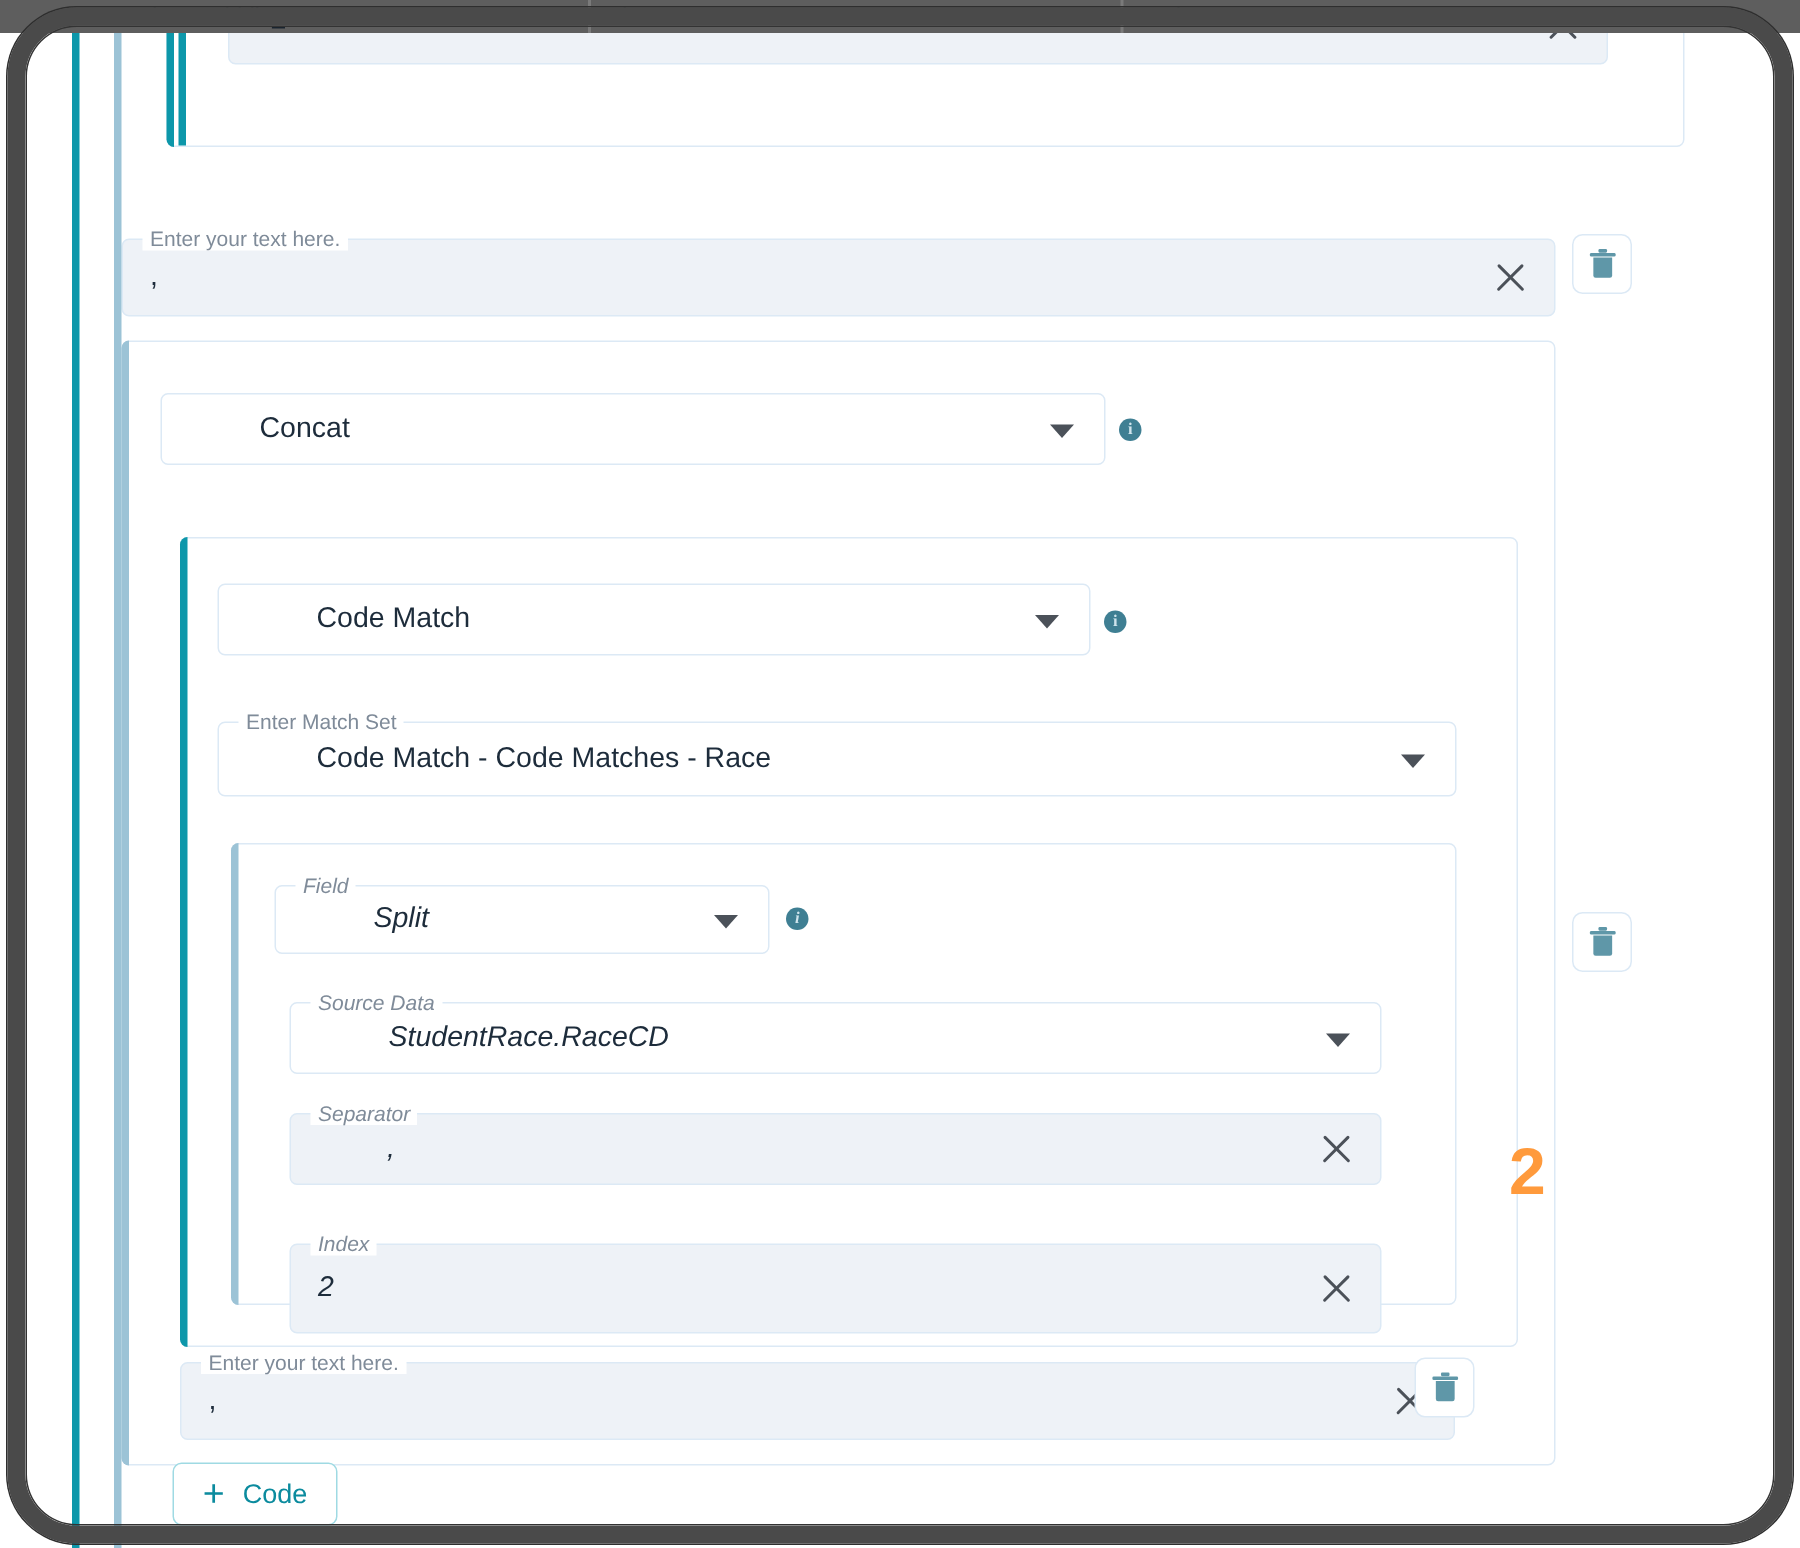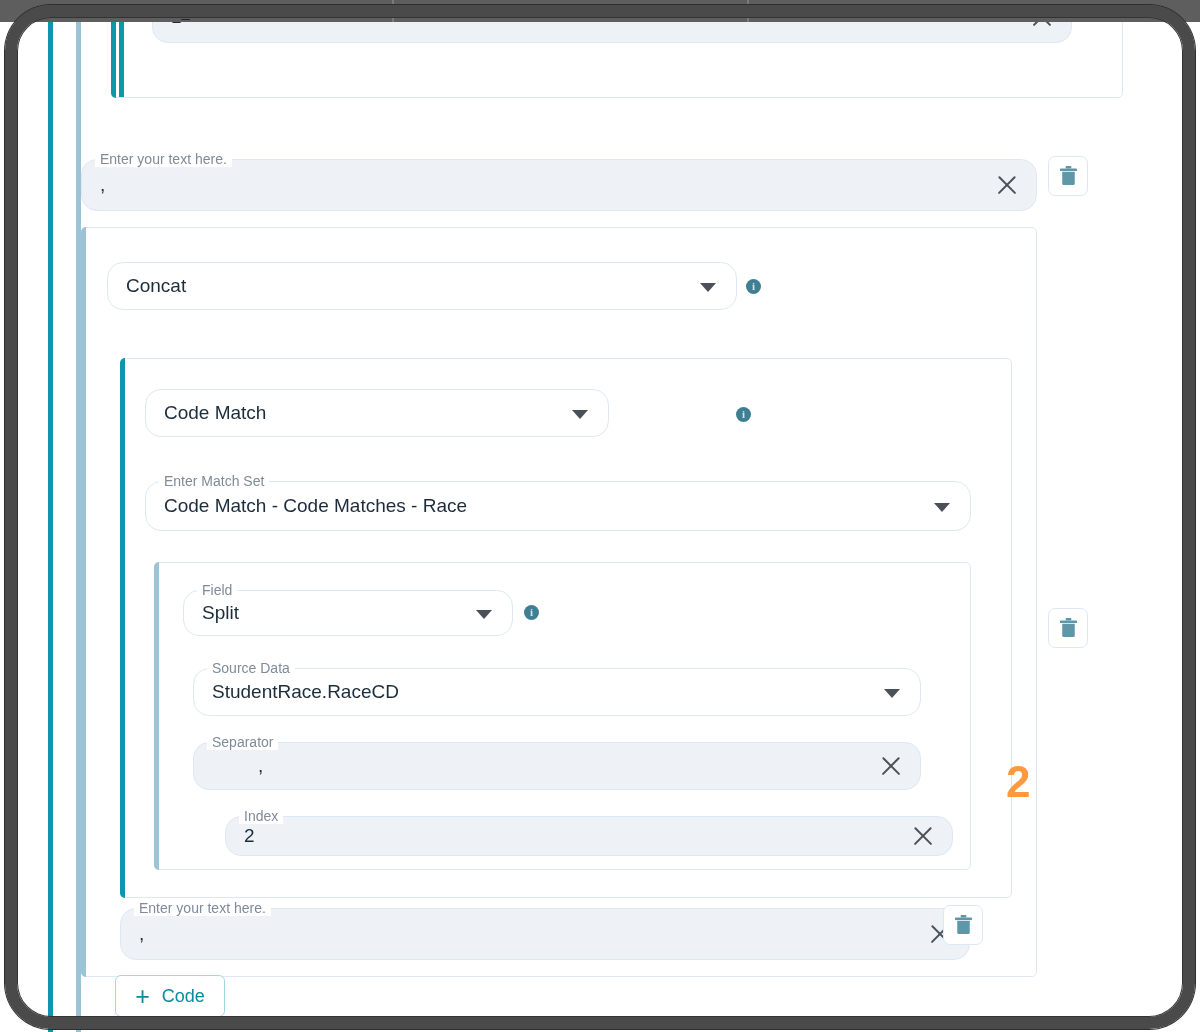--- a/index.html
+++ b/index.html
@@ -89,26 +89,26 @@
     width: 5px; bottom: -1px;
     border-radius: 5px 0 0 5px;
   }
   .rail-teal  { background: #0d97aa; }
   .rail-light { background: #9cc3d6; }
 
   
   .field {
     position: absolute;
     border: 1px solid #dce9f5;
-    border-radius: 16px;
+    border-radius: 5px;
     display: flex;
     align-items: center;
   }
   .field.filled { background: #eef2f7; }
-  .field.plain  { background: #ffffff; }
+  .field.plain  { background: #ffffff; padding-left: 47px; }
 
   .field-label {
     position: absolute;
     top: -9px; left: 13px;
     background: #ffffff;
     padding: 0 5px;
     font-size: 14px;
     color: #7f8b99;
     line-height: 16px;
     white-space: nowrap;
@@ -274,33 +274,33 @@
 
     <div class="field plain" style="left:25px; top:34px; width:630px; height:48px;">
       <span class="field-value">Concat</span>
       <span class="dd-caret"></span>
     </div>
     <div class="info-icon" style="left:664px; top:51px;">i</div>
 
     <div class="panel" id="code-match-panel" style="left:38px; top:130px; width:892px; height:540px;">
       <div class="panel-rail rail-teal"></div>
 
-      <div class="field plain" style="left:24px; top:30px; width:464px; height:48px;">
+      <div class="field plain" style="left:24px; top:30px; width:582px; height:48px;">
         <span class="field-value">Code Match</span>
         <span class="dd-caret"></span>
       </div>
       <div class="info-icon" style="left:615px; top:48px;">i</div>
 
       <div class="field plain" style="left:24px; top:122px; width:826px; height:50px;">
         <span class="field-label">Enter Match Set</span>
         <span class="field-value">Code Match - Code Matches - Race</span>
         <span class="dd-caret"></span>
       </div>
 
-      <div class="panel" id="split-panel" style="left:33px; top:203px; width:817px; height:308px;">
+      <div class="panel" id="split-panel" style="left:33px; top:203px; width:817px; height:308px;font-style:italic;">
         <div class="panel-rail rail-light"></div>
 
         <div class="field plain" style="left:28px; top:27px; width:330px; height:46px;">
           <span class="field-label">Field</span>
           <span class="field-value">Split</span>
           <span class="dd-caret"></span>
         </div>
         <div class="info-icon" style="left:369px; top:42px;">i</div>
 
         <div class="field plain" style="left:38px; top:105px; width:728px; height:48px;">
@@ -308,21 +308,21 @@
           <span class="field-value">StudentRace.RaceCD</span>
           <span class="dd-caret"></span>
         </div>
 
         <div class="field filled" style="left:38px; top:179px; width:728px; height:48px;padding-left:46px;">
           <span class="field-label">Separator</span>
           <span class="field-value">,</span>
           <span class="clear-x"></span>
         </div>
 
-        <div class="field filled" style="left:38px; top:253px; width:728px; height:40px;margin-left:32px;">
+        <div class="field filled" style="left:38px; top:266px; width:728px; height:60px;">
           <span class="field-label">Index</span>
           <span class="field-value">2</span>
           <span class="clear-x"></span>
         </div>
       </div>
 
     </div>
 
     <div class="field filled" id="separator-input-bottom" style="left:38px; top:680px; width:850px; height:52px;">
       <span class="field-label">Enter your text here.</span>

